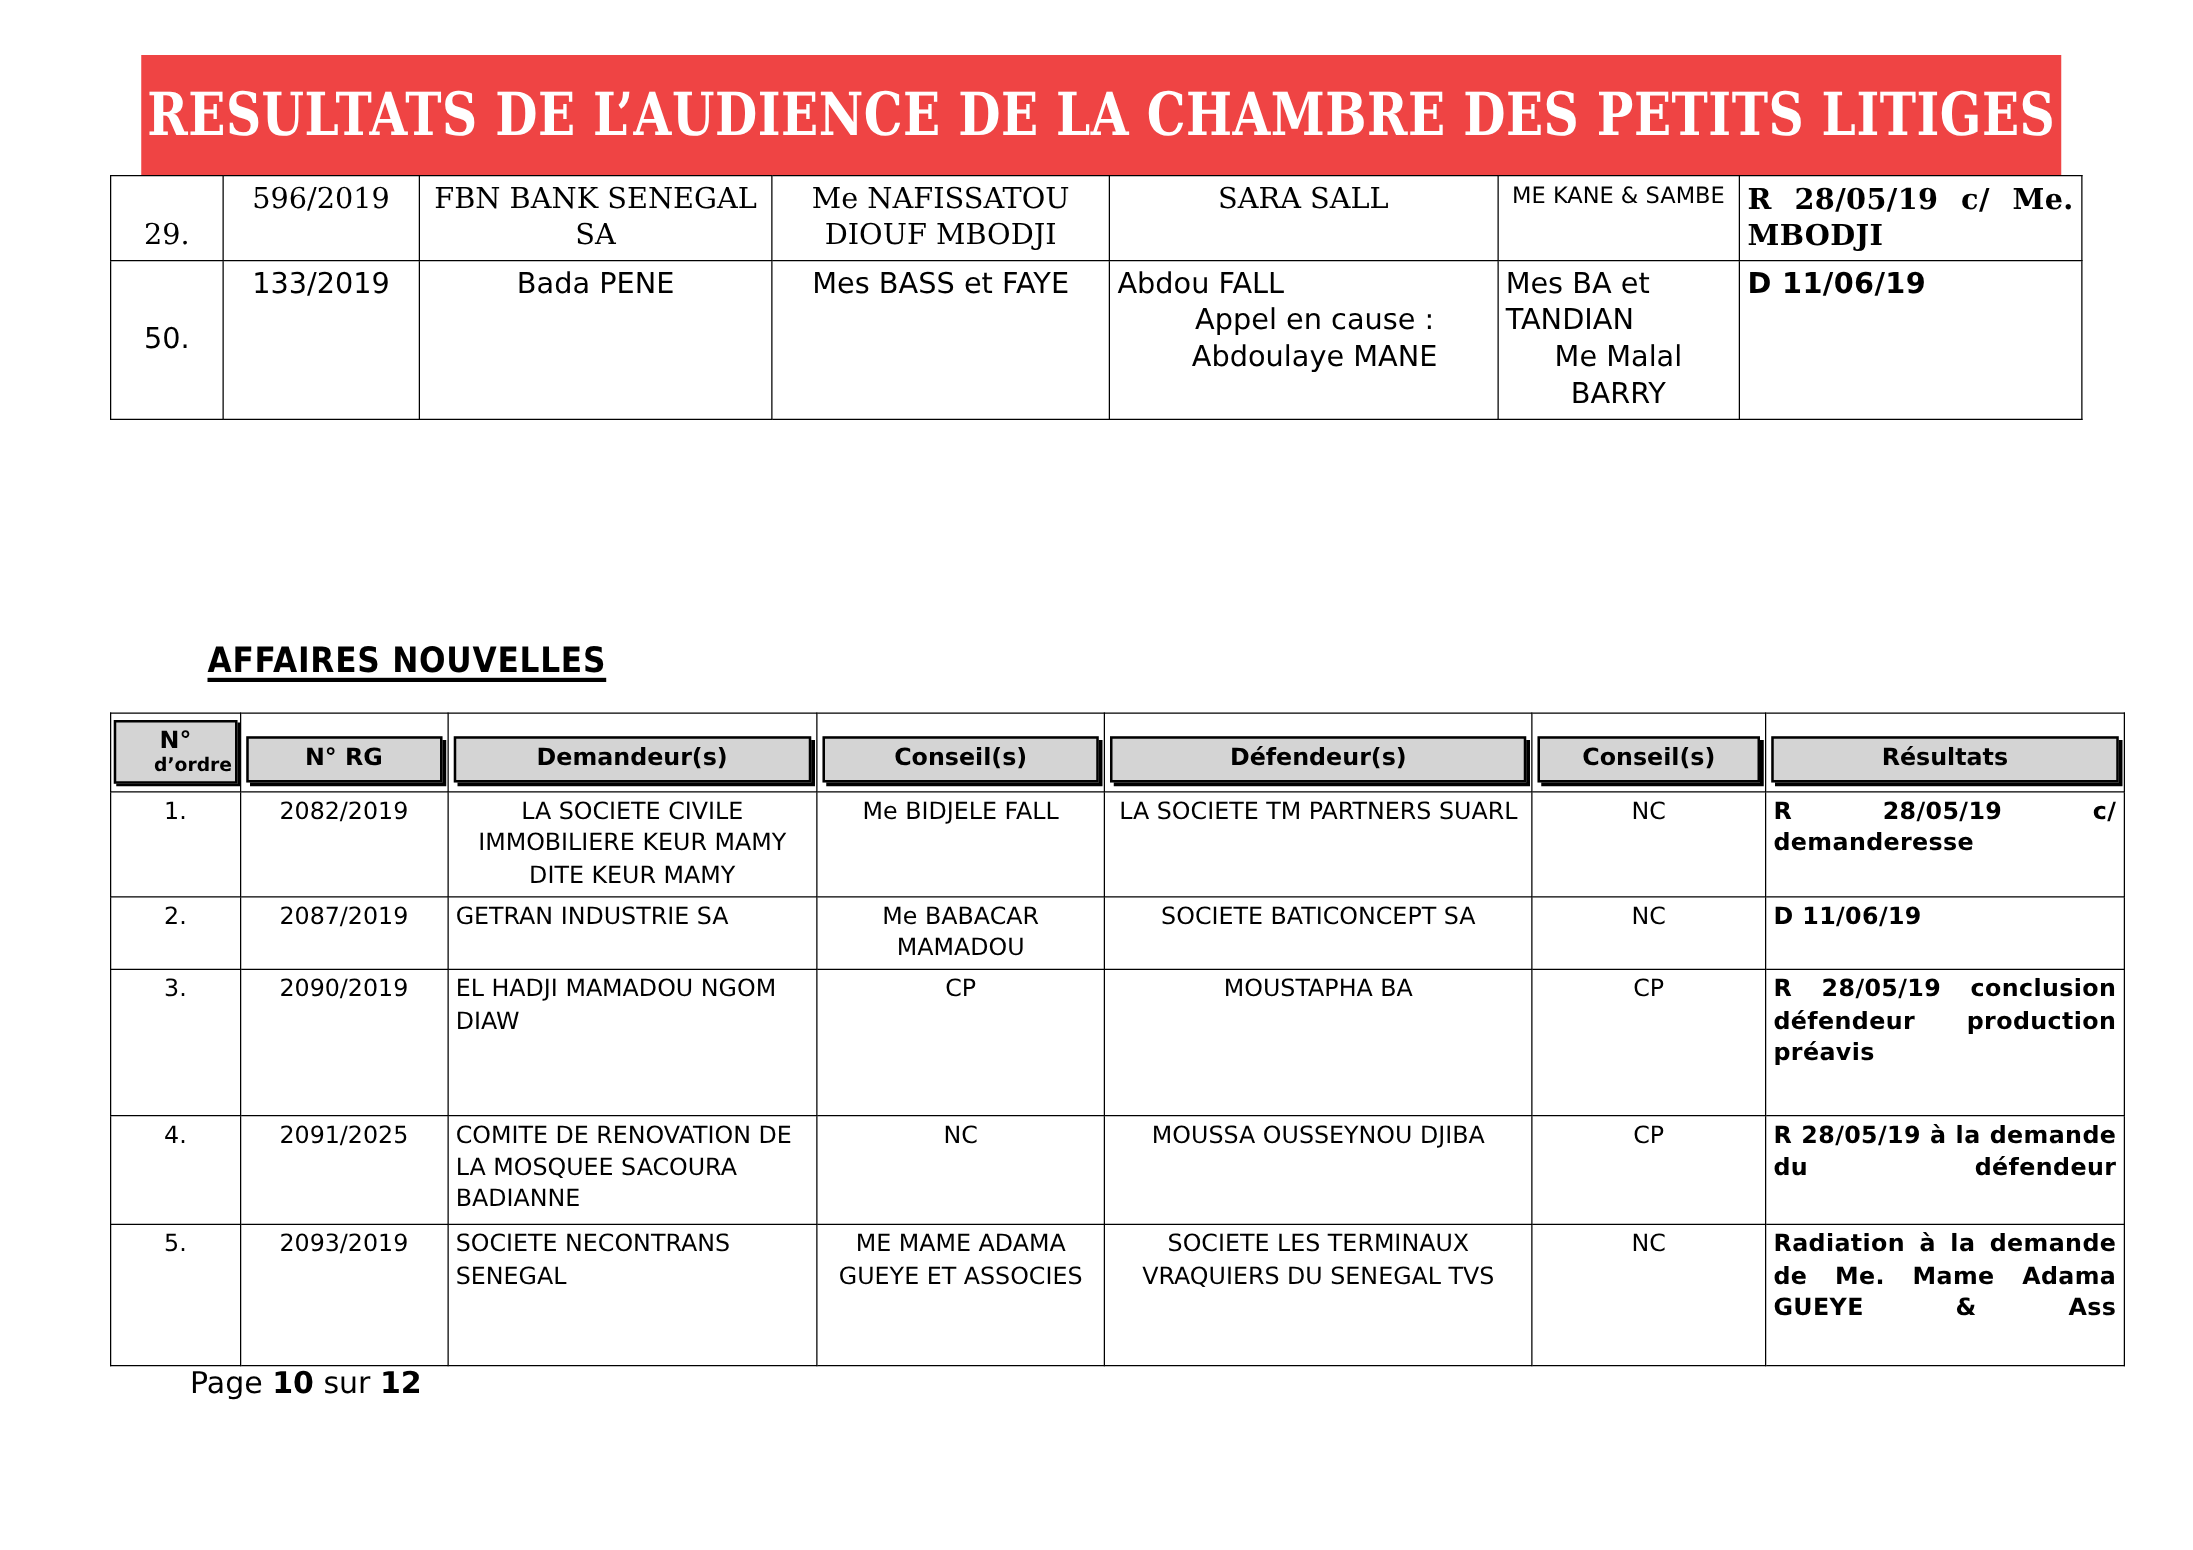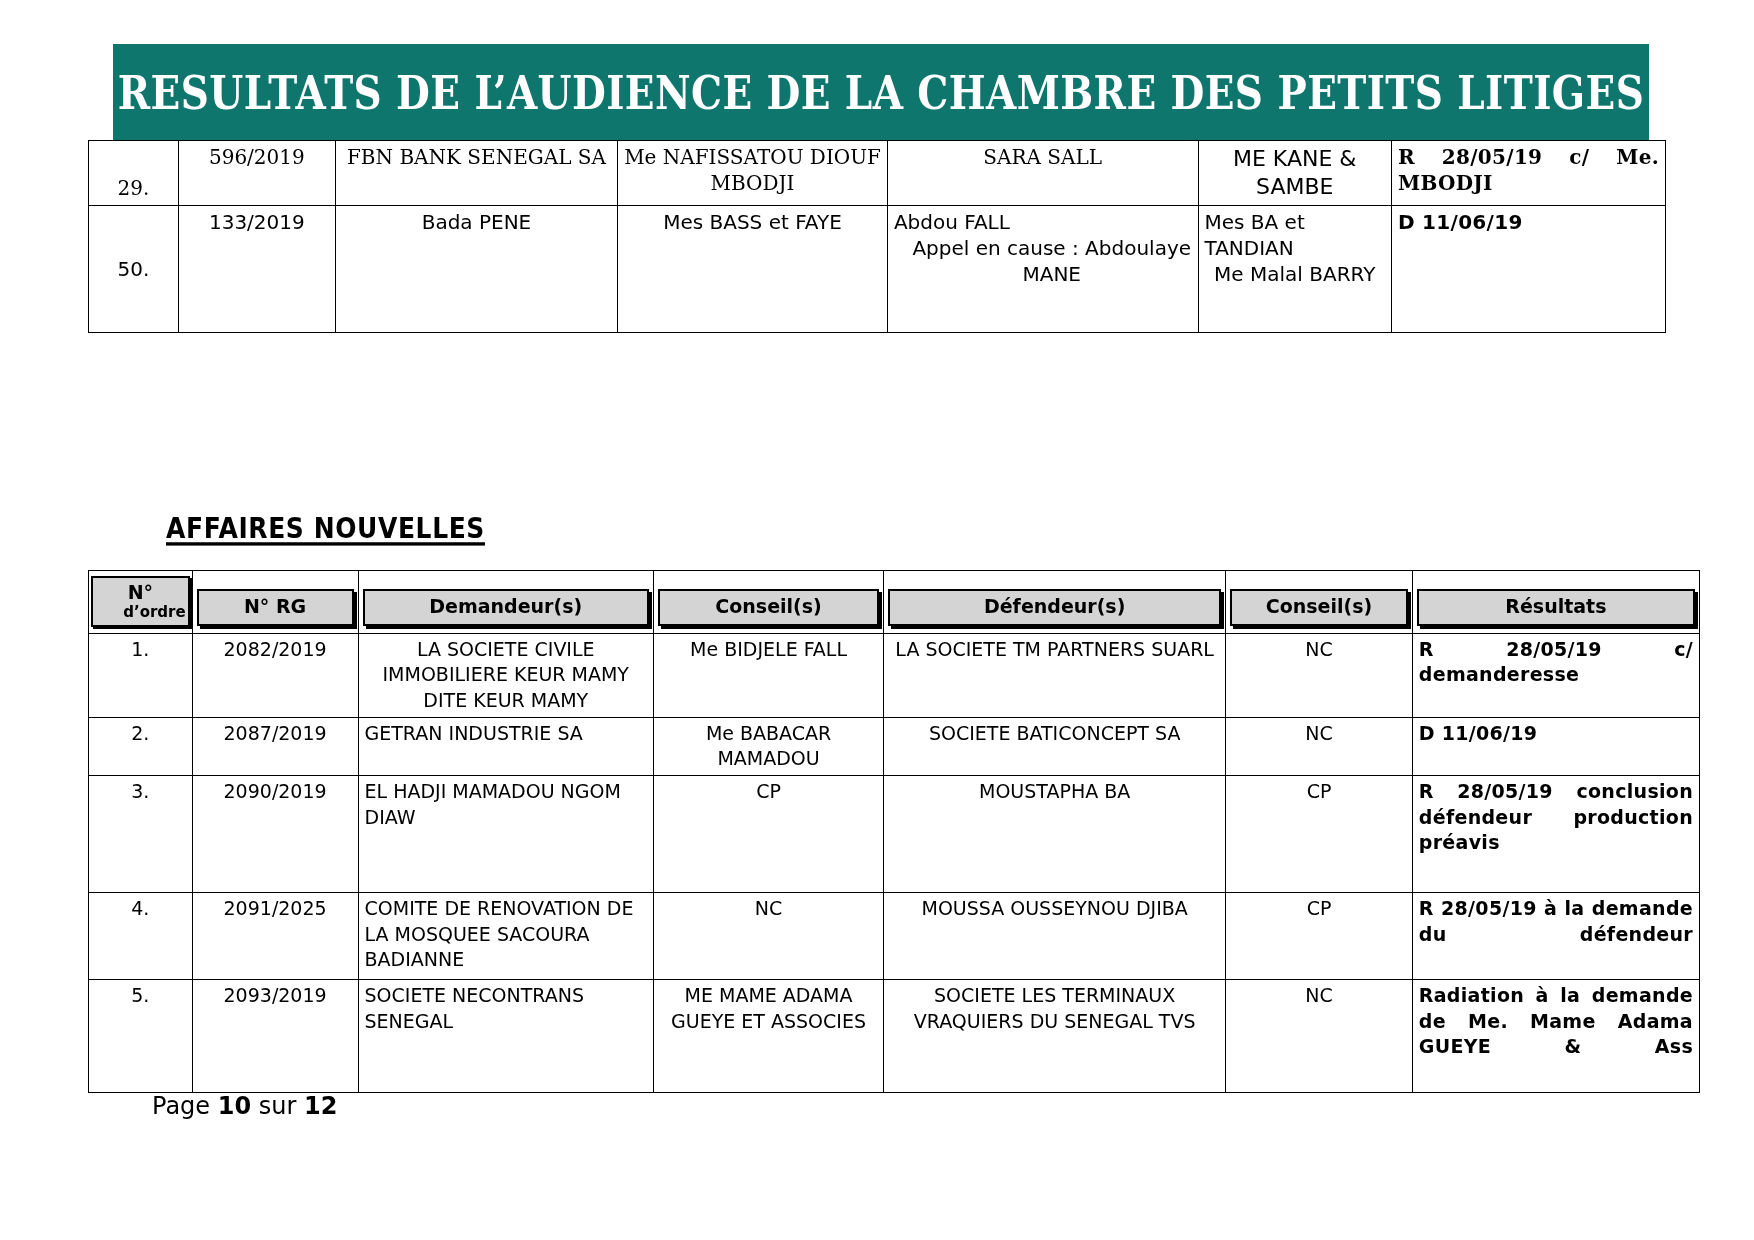--- a/index.html
+++ b/index.html
@@ -16,21 +16,21 @@
     overflow: hidden;
   }
 
   
   .title-banner {
     position: absolute;
     left: 113px;
     top: 44px;
     width: 1536px;
     height: 96px;
-    background: #0f766e;
+    background: #ef4444;
     display: flex;
     align-items: center;
     justify-content: center;
   }
   .title-banner .title-text {
     color: #ffffff;
     font-family: "DejaVu Serif", serif;
     font-weight: bold;
     font-size: 39px;
     letter-spacing: 0.4px;
@@ -41,21 +41,21 @@
   
   table.doc-table {
     border-collapse: collapse;
     table-layout: fixed;
     position: absolute;
   }
   table.doc-table td {
     border: 1.6px solid #000000;
     vertical-align: top;
     padding: 3px 5px 3px 5px;
-    font-size: 20px;
+    font-size: 23px;
     line-height: 1.28;
   }
 
   
   #table-top {
     left: 88px;
     top: 140px;
     width: 1578px;
   }
   #table-top td { padding: 4px 6px; }
@@ -175,21 +175,21 @@
     <col style="width:185px">
     <col style="width:262px">
   </colgroup>
   <tbody>
     <tr class="serif-row">
       <td class="c-center v-bottom">29.</td>
       <td class="c-center">596/2019</td>
       <td class="c-center">FBN BANK SENEGAL SA</td>
       <td class="c-center">Me NAFISSATOU DIOUF MBODJI</td>
       <td class="c-center">SARA SALL</td>
-      <td class="c-center" style="font-family:'DejaVu Sans',sans-serif;font-size:22px;">ME KANE &amp; SAMBE</td>
+      <td class="c-center" style="font-family:'DejaVu Sans',sans-serif;font-size:18px;">ME KANE &amp; SAMBE</td>
       <td class="result-cell">R  28/05/19  c/  Me. MBODJI</td>
     </tr>
     <tr class="sans-row">
       <td class="c-center v-middle" style="height:118px">50.</td>
       <td class="c-center">133/2019</td>
       <td class="c-center">Bada PENE</td>
       <td class="c-center">Mes BASS et FAYE</td>
       <td>
         <div class="c-left">Abdou FALL</div>
         <div class="c-center" style="padding-left:18px">Appel en cause : Abdoulaye MANE</div>

